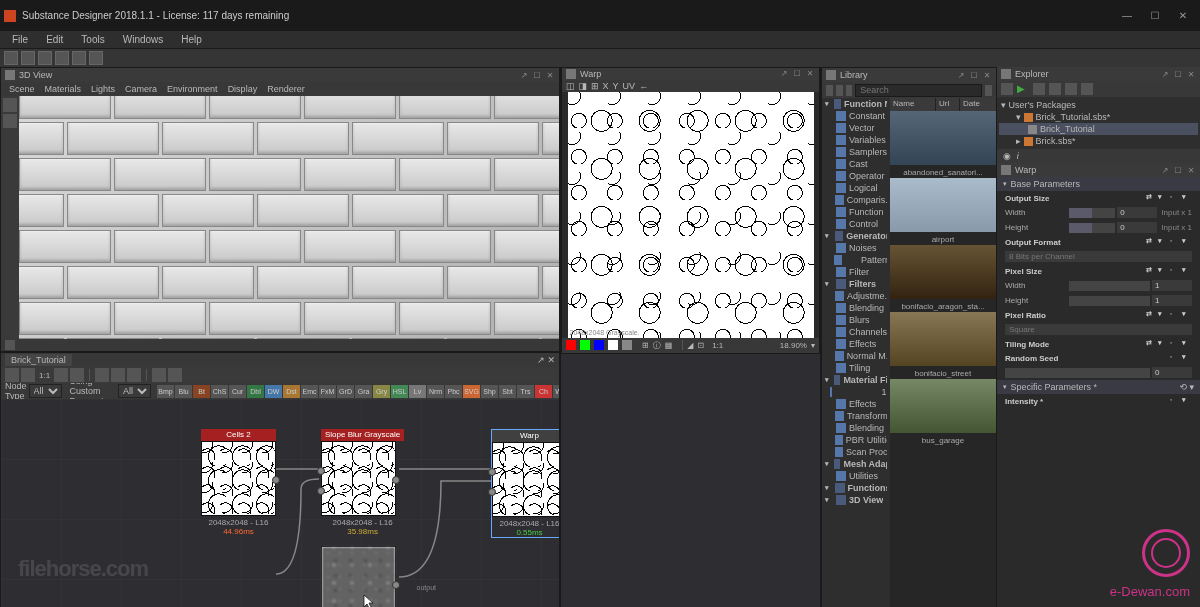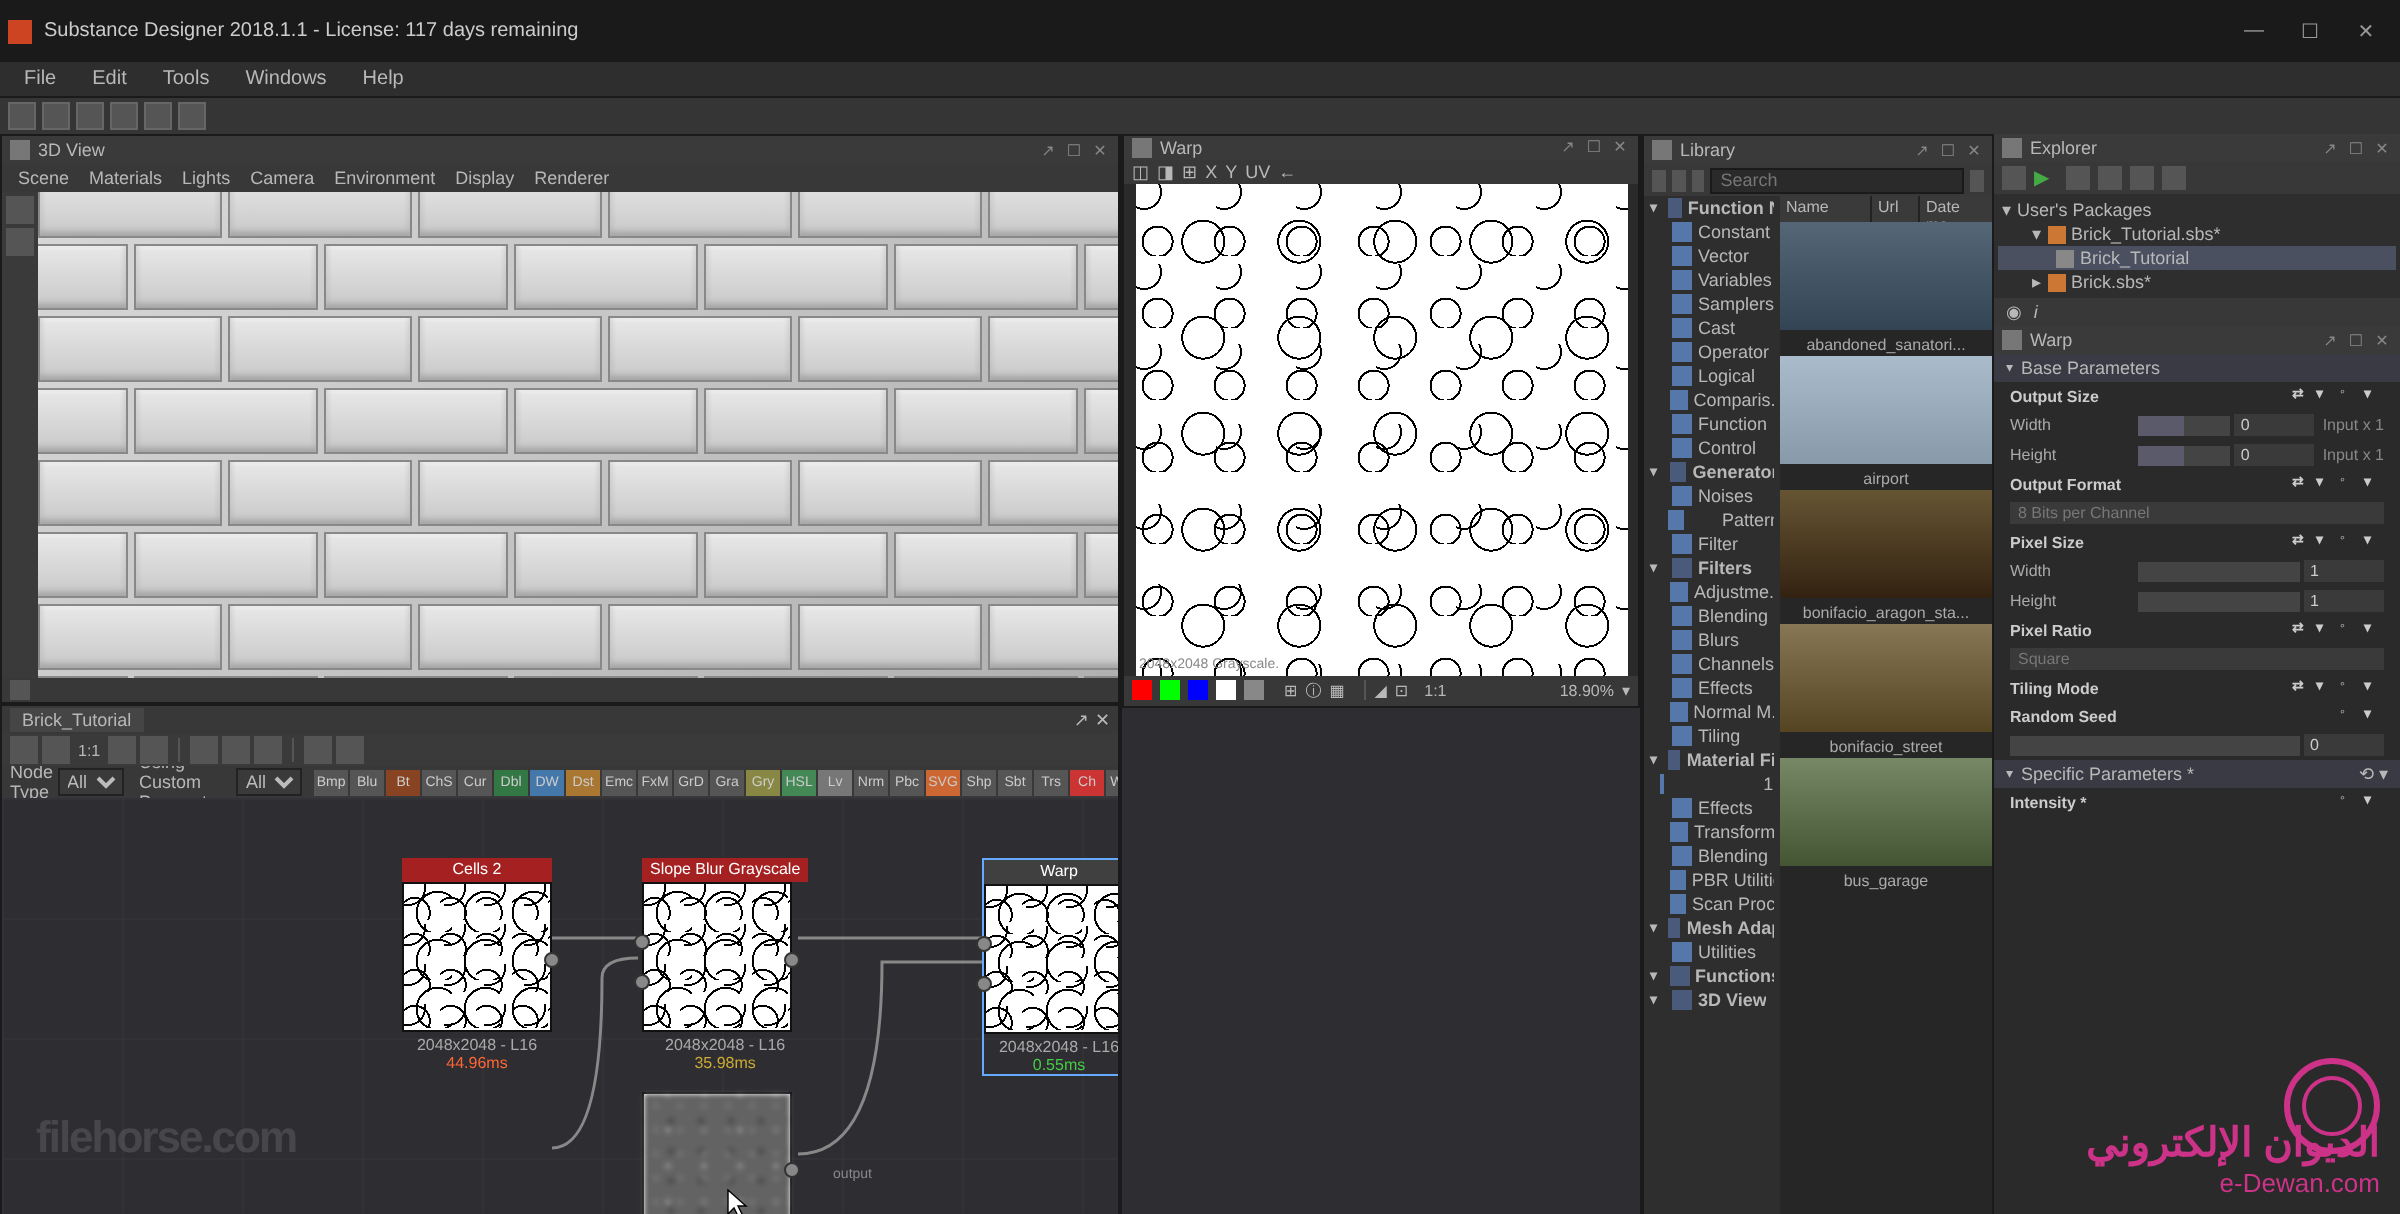--- a/index.html
+++ b/index.html
@@ -800,15 +800,14 @@
             </div>
           </div>
       </div>
     </div>
   </div>
 </div>
 
 <div class="watermark1">filehorse.com</div>
 <div class="wmlogo"></div>
 <div class="watermark2">
-  <div class="ar">الديوان الإلكتروني</div>
   <div class="en">e-Dewan.com</div>
 </div>
 
 </body></html>

